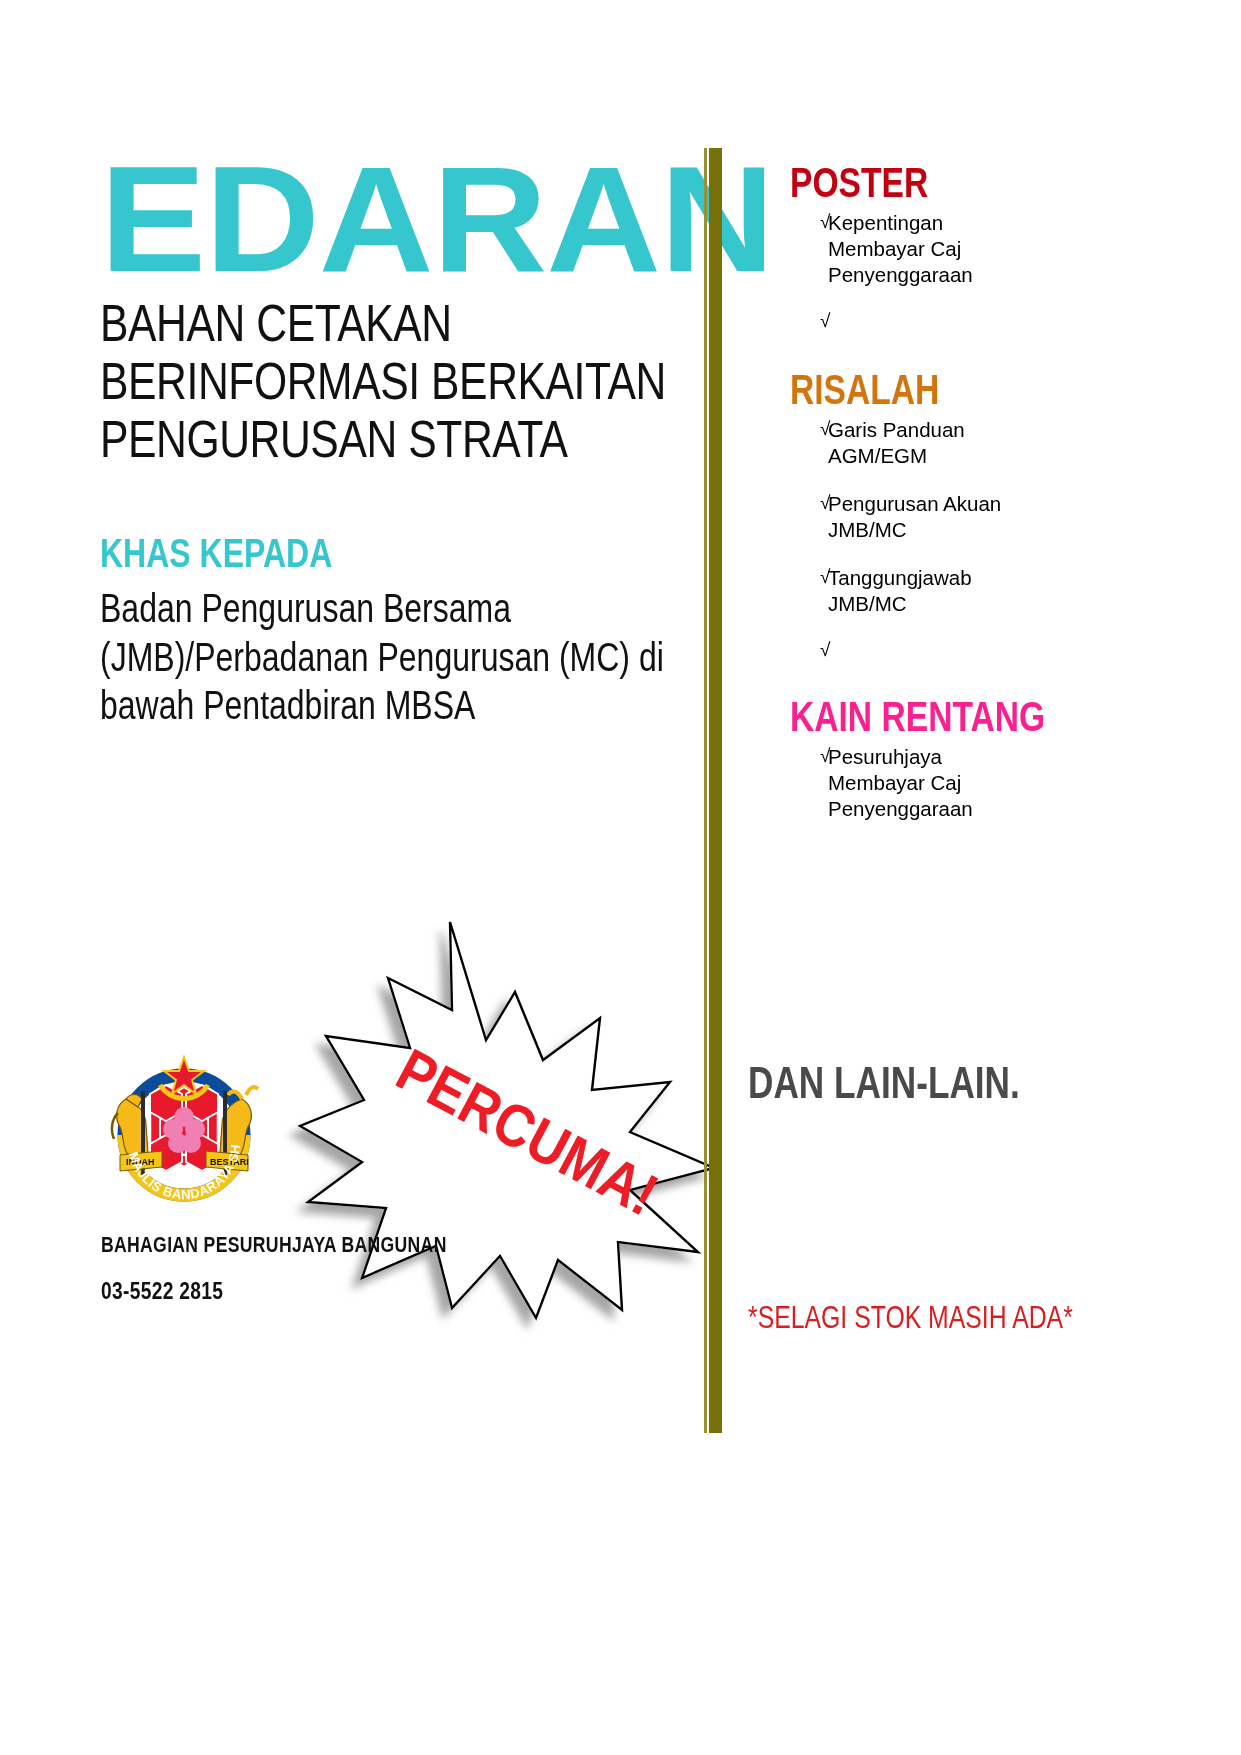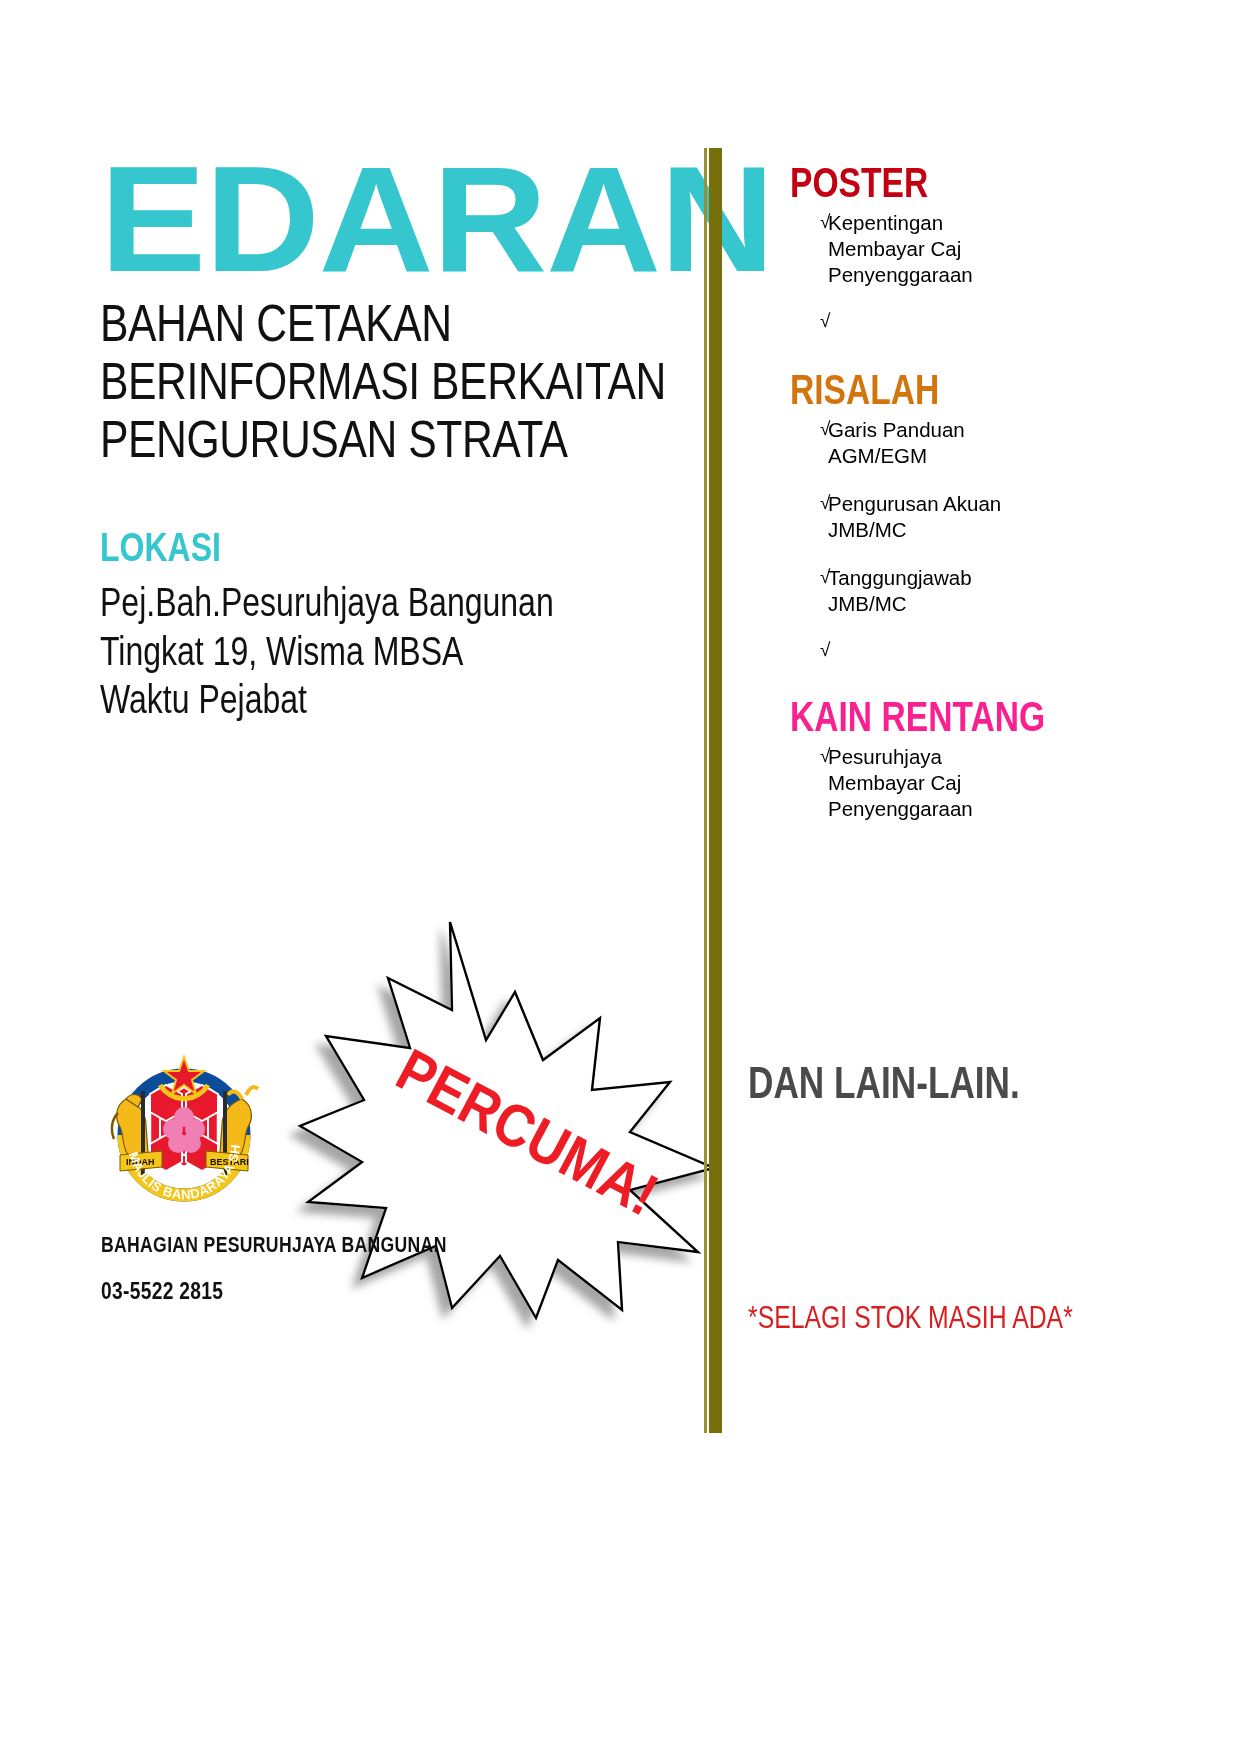--- a/index.html
+++ b/index.html
@@ -250,29 +250,29 @@
 <div id="left-column">
 
   <h1 id="headline-edaran">EDARAN</h1>
 
   <h2 id="subheadline">
     <span class="ln">BAHAN CETAKAN</span>
     <span class="ln">BERINFORMASI BERKAITAN</span>
     <span class="ln">PENGURUSAN STRATA</span>
   </h2>
 
-
-  <div id="block-lokasi">
-    <div class="section-label">LOKASI</div>
+  <div id="block-khas">
+    <div class="section-label">KHAS KEPADA</div>
     <div class="section-body">
-      <span class="ln">Pej.Bah.Pesuruhjaya Bangunan</span>
-      <span class="ln">Tingkat 19, Wisma MBSA</span>
-      <span class="ln">Waktu Pejabat</span>
+      <span class="ln">Badan Pengurusan Bersama</span>
+      <span class="ln">(JMB)/Perbadanan Pengurusan (MC) di</span>
+      <span class="ln">bawah Pentadbiran MBSA</span>
     </div>
   </div>
+
 
 </div>
 
 <div id="starburst-badge">
   <svg width="430" height="420" viewBox="0 0 430 420" xmlns="http://www.w3.org/2000/svg">
     <defs>
       <filter id="burstShadow" x="-30%" y="-30%" width="170%" height="170%">
         <feDropShadow dx="-9" dy="9" stdDeviation="4" flood-color="#888" flood-opacity="0.75"></feDropShadow>
       </filter>
     </defs>

